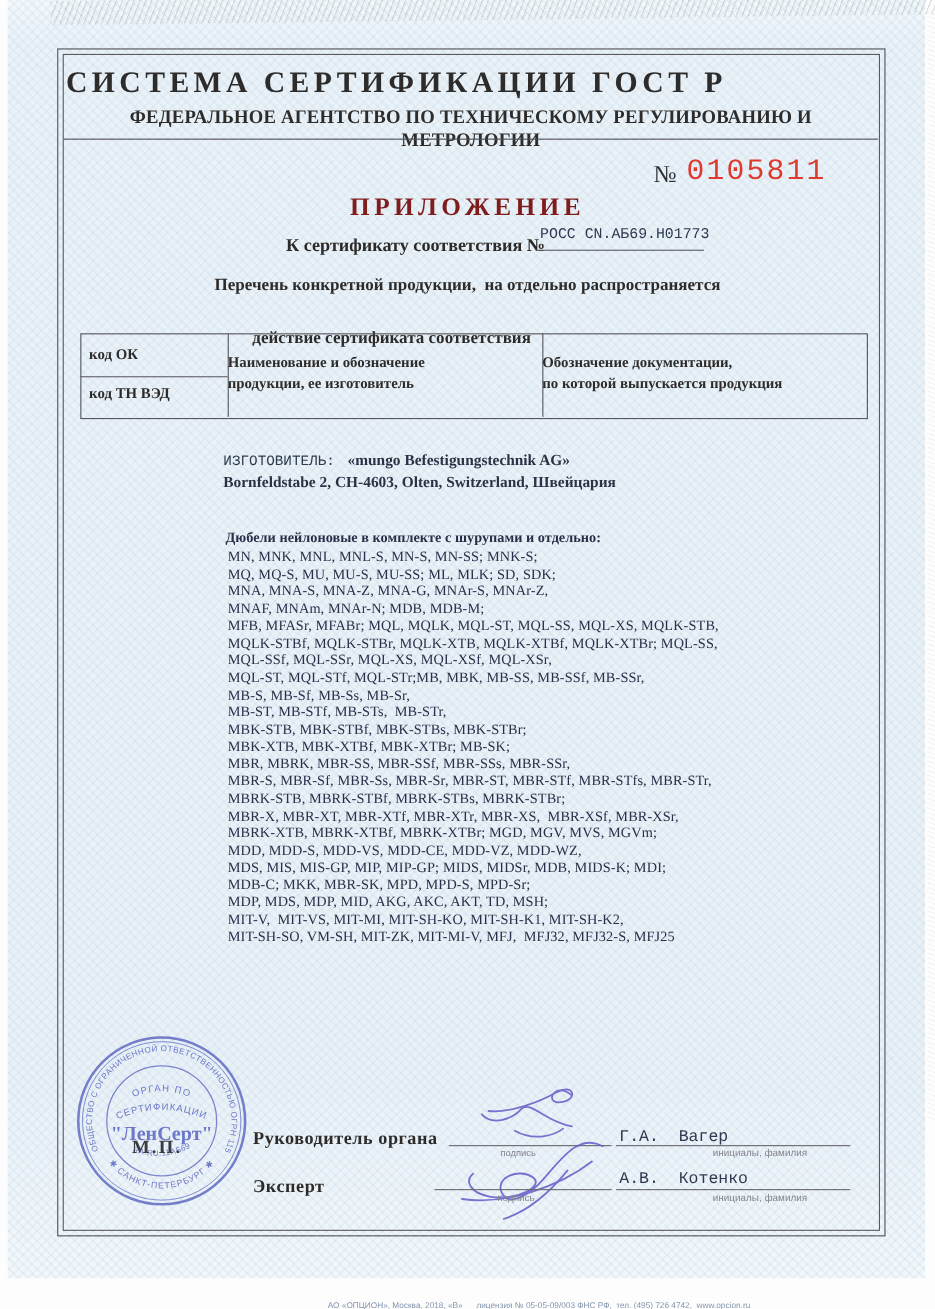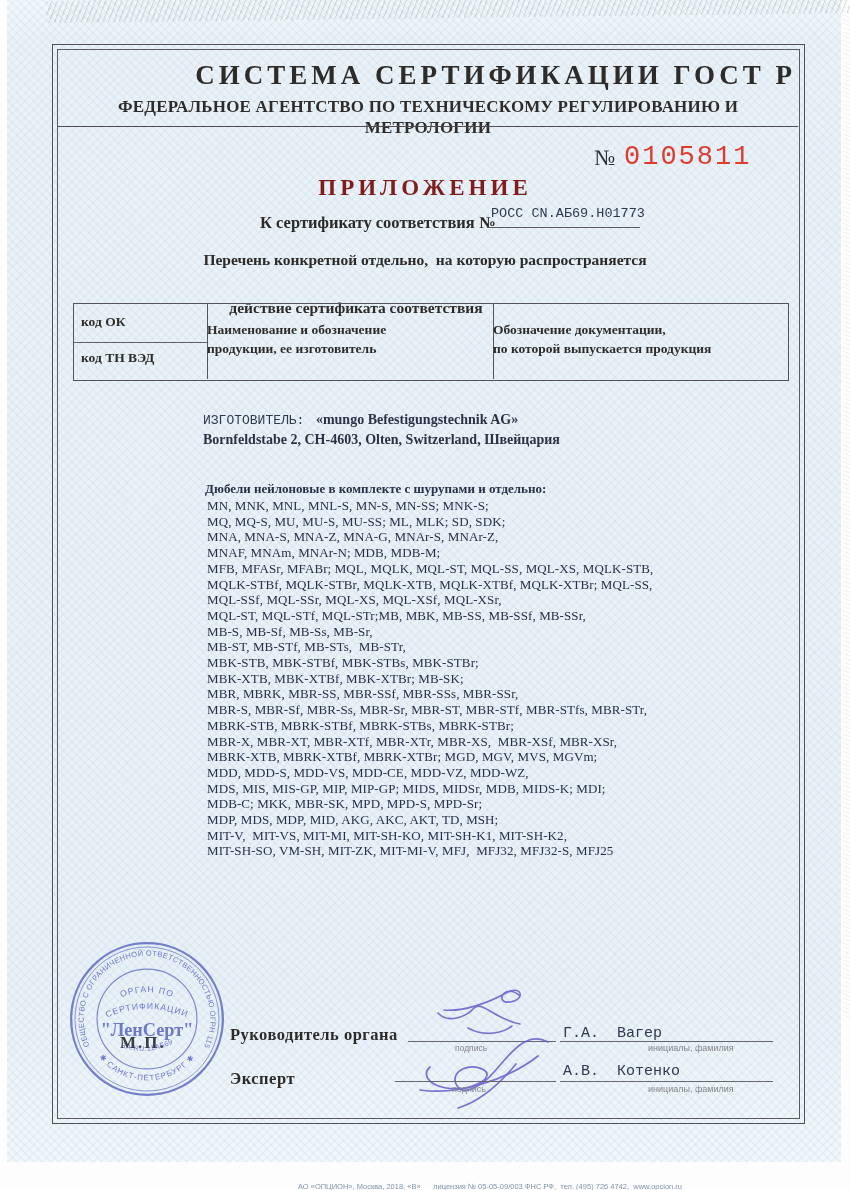--- a/index.html
+++ b/index.html
@@ -14,21 +14,21 @@
          transform:rotate(-.7deg);transform-origin:left top;
          background:repeating-linear-gradient(112deg, rgba(95,105,90,.34) 0 1px, rgba(140,150,135,.14) 1px 2px, transparent 2px 5px);}
   .scan-right{position:absolute;right:0;top:10px;bottom:170px;width:7px;opacity:.25;
          background:repeating-linear-gradient(20deg, rgba(120,130,120,.3) 0 1px, transparent 1px 4px);}
   .abs{position:absolute;}
   .frame-outer{left:52px;top:44px;width:751px;height:1078px;border:1.6px solid #515156;}
   .frame-inner{position:absolute;left:4px;top:4px;right:4px;bottom:4px;border:1px solid #5a5a60;}
   .hline{border-top:1.4px solid #4d4d52;height:0;}
   .vline{border-left:1px solid #55555b;width:0;}
   .thin{border-top:1px solid #606066;height:0;}
-  .hdr1{left:60px;width:736px;top:60px;text-align:right;font-size:27px;font-weight:700;
+  .hdr1{left:60px;width:736px;top:60px;text-align:left;font-size:27px;font-weight:700;
         letter-spacing:4px;color:#2e2c2a;}
   .hdr2{left:62px;width:732px;top:96px;text-align:center;font-size:17.5px;font-weight:700;
         letter-spacing:.2px;color:#2e2c2a;transform:scaleX(.97);}
   .numlabel{left:594px;top:145px;font-size:22px;color:#2f2f33;}
   .numval{left:624px;top:142px;font-family:"Liberation Mono","DejaVu Sans Mono",monospace;
           font-size:27px;letter-spacing:2px;color:#de3b2e;}
   .title{left:0;width:850px;top:175px;text-align:center;font-size:23px;font-weight:700;
          letter-spacing:4px;color:#7f1d1d;}
   .certlabel{left:236px;top:213px;font-size:16.5px;font-weight:700;color:#2d2b29;margin-left:24px;}
   .typed{font-family:"Liberation Mono","DejaVu Sans Mono",monospace;white-space:pre;color:#2e3a4e;}
@@ -70,21 +70,21 @@
 
   <div class="abs numlabel">№</div>
   <div class="abs numval">0105811</div>
 
   <div class="abs title">ПРИЛОЖЕНИЕ</div>
 
   <div class="abs certlabel">К сертификату соответствия №</div>
   <div class="abs certval typed">РОСС CN.АБ69.Н01773</div>
   <div class="abs certline"></div>
 
-  <div class="abs sub1">Перечень конкретной отдельно,  на которую распространяется</div>
+  <div class="abs sub1">Перечень конкретной продукции,  на отдельно распространяется</div>
   <div class="abs sub2">действие сертификата соответствия</div>
 
   <div class="abs" style="left:73px;top:303px;width:714px;height:76px;border:1px solid #54545a;"></div>
   <div class="abs vline" style="left:207px;top:303px;height:76px;"></div>
   <div class="abs vline" style="left:493px;top:303px;height:76px;"></div>
   <div class="abs thin" style="left:73px;width:134px;top:342px;"></div>
   <div class="abs tcell" style="left:81px;top:314px;">код ОК</div>
   <div class="abs tcell" style="left:81px;top:350px;">код ТН ВЭД</div>
   <div class="abs tcell center" style="left:207px;width:286px;top:320px;">
     <div>Наименование и обозначение</div>

